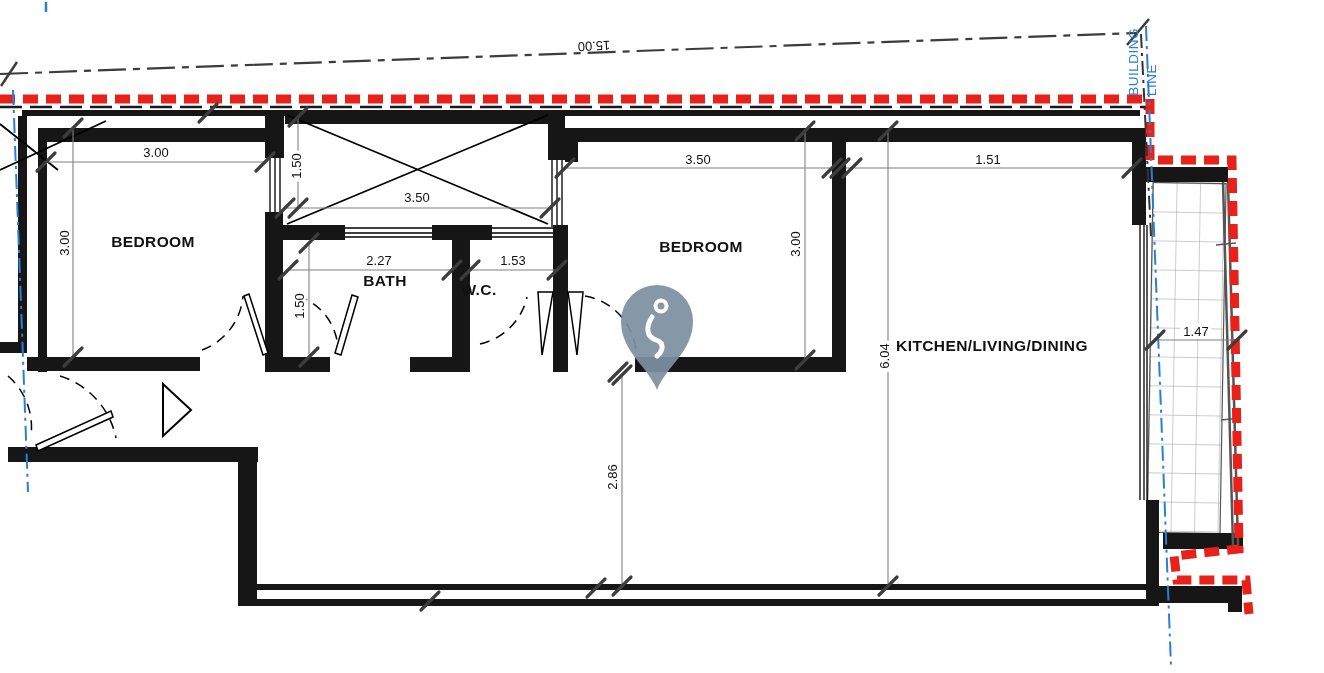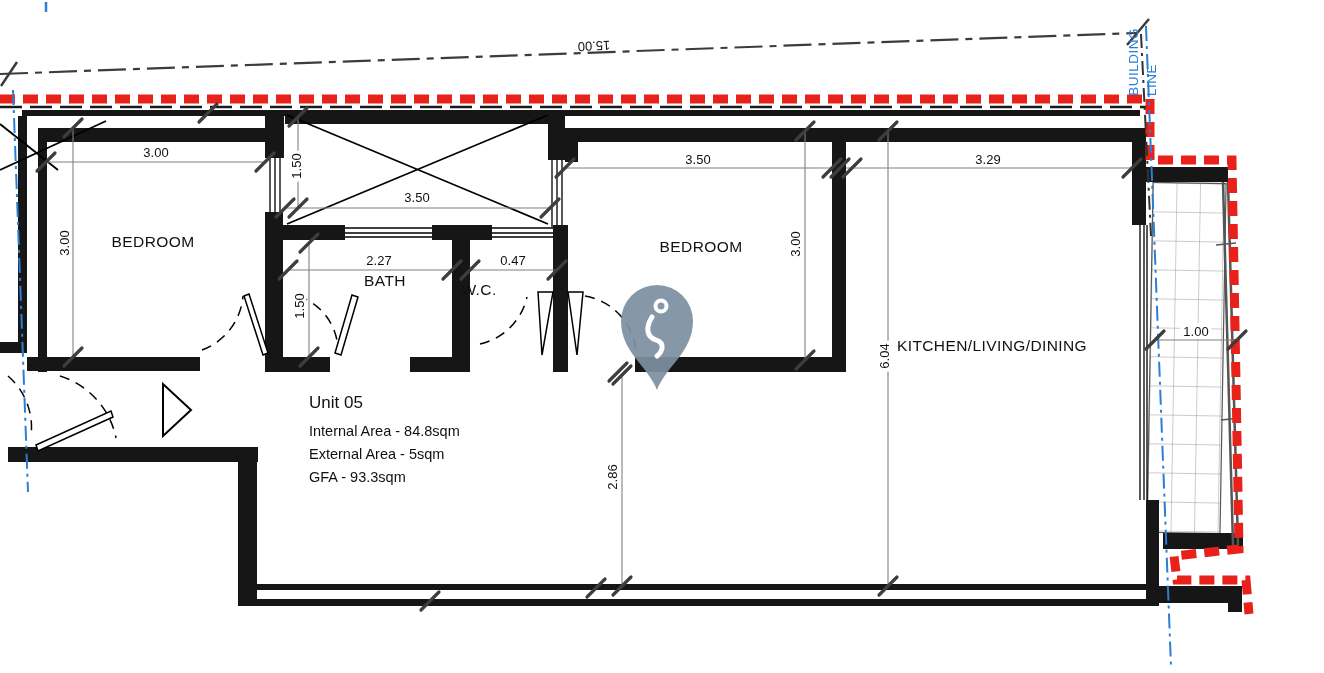--- a/index.html
+++ b/index.html
@@ -6,21 +6,21 @@
     --boundary-red:#e8221b;
     --building-line-blue:#2a7fd4;
     --wall-black:#161616;
     --pin-fill:#7d90a1;
   }
   html,body{margin:0;padding:0;background:#fff;}
   #canvas{position:relative;width:1324px;height:673px;background:#fff;overflow:hidden;
           font-family:"Liberation Sans",sans-serif;}
   #plan-svg{position:absolute;left:0;top:0;}
   .lbl{position:absolute;transform:translate(-50%,-50%);color:#111;white-space:nowrap;}
-  .room{font-size:15.5px;letter-spacing:.4px;}
+  .room{font-size:15.5px;letter-spacing:.4px;font-weight:bold;}
   .dim{font-size:13px;background:#fff;padding:0 3px;line-height:15px;}
   .dim.v{transform:translate(-50%,-50%) rotate(-90deg);}
   .dim.flip{transform:translate(-50%,-50%) rotate(177deg);background:transparent;}
   .unit-block{position:absolute;left:309px;top:393px;color:#111;}
   .unit-title{font-size:17px;margin:0 0 7px 0;}
   .unit-line{font-size:14.5px;line-height:23px;}
   .bl-label{position:absolute;left:1126px;top:2px;width:40px;height:94px;
             color:var(--building-line-blue);font-size:13.5px;letter-spacing:.5px;}
   .bl-word{position:absolute;bottom:0;writing-mode:vertical-rl;transform:rotate(180deg);}
   .bl-word.w1{left:0;}
@@ -193,37 +193,31 @@
   <div class="lbl room" style="left:153px;top:242px">BEDROOM</div>
   <div class="lbl room" style="left:701px;top:247px">BEDROOM</div>
   <div class="lbl room" style="left:385px;top:281px">BATH</div>
   <div class="lbl room" style="left:479px;top:290px">W.C.</div>
 
   <div class="lbl dim" style="left:156px;top:152px">3.00</div>
   <div class="lbl dim v" style="left:64px;top:243px">3.00</div>
   <div class="lbl dim v" style="left:296px;top:166px">1.50</div>
   <div class="lbl dim" style="left:417px;top:197px">3.50</div>
   <div class="lbl dim" style="left:379px;top:260px">2.27</div>
-  <div class="lbl dim" style="left:513px;top:260px">0.47</div>
+  <div class="lbl dim" style="left:513px;top:260px">1.53</div>
   <div class="lbl dim v" style="left:299px;top:306px">1.50</div>
   <div class="lbl dim" style="left:698px;top:159px">3.50</div>
   <div class="lbl dim v" style="left:795px;top:244px">3.00</div>
-  <div class="lbl dim" style="left:988px;top:159px">3.29</div>
+  <div class="lbl dim" style="left:988px;top:159px">1.51</div>
   <div class="lbl dim v" style="left:884px;top:356px">6.04</div>
   <div class="lbl dim v" style="left:612px;top:477px">2.86</div>
-  <div class="lbl dim" style="left:1196px;top:331px">1.00</div>
+  <div class="lbl dim" style="left:1196px;top:331px">1.47</div>
   <div class="lbl dim flip" style="left:594px;top:46px">15.00</div>
 
   <div class="lbl room" style="left:992px;top:346px">KITCHEN/LIVING/DINING</div>
 
-  <div class="unit-block">
-    <div class="unit-title">Unit 05</div>
-    <div class="unit-line">Internal Area - 84.8sqm</div>
-    <div class="unit-line">External Area - 5sqm</div>
-    <div class="unit-line">GFA - 93.3sqm</div>
-  </div>
 
   <div class="bl-label">
     <span class="bl-word w1">BUILDING</span>
     <span class="bl-word w2">LINE</span>
   </div>
 
 </div>
 
 </body></html>

